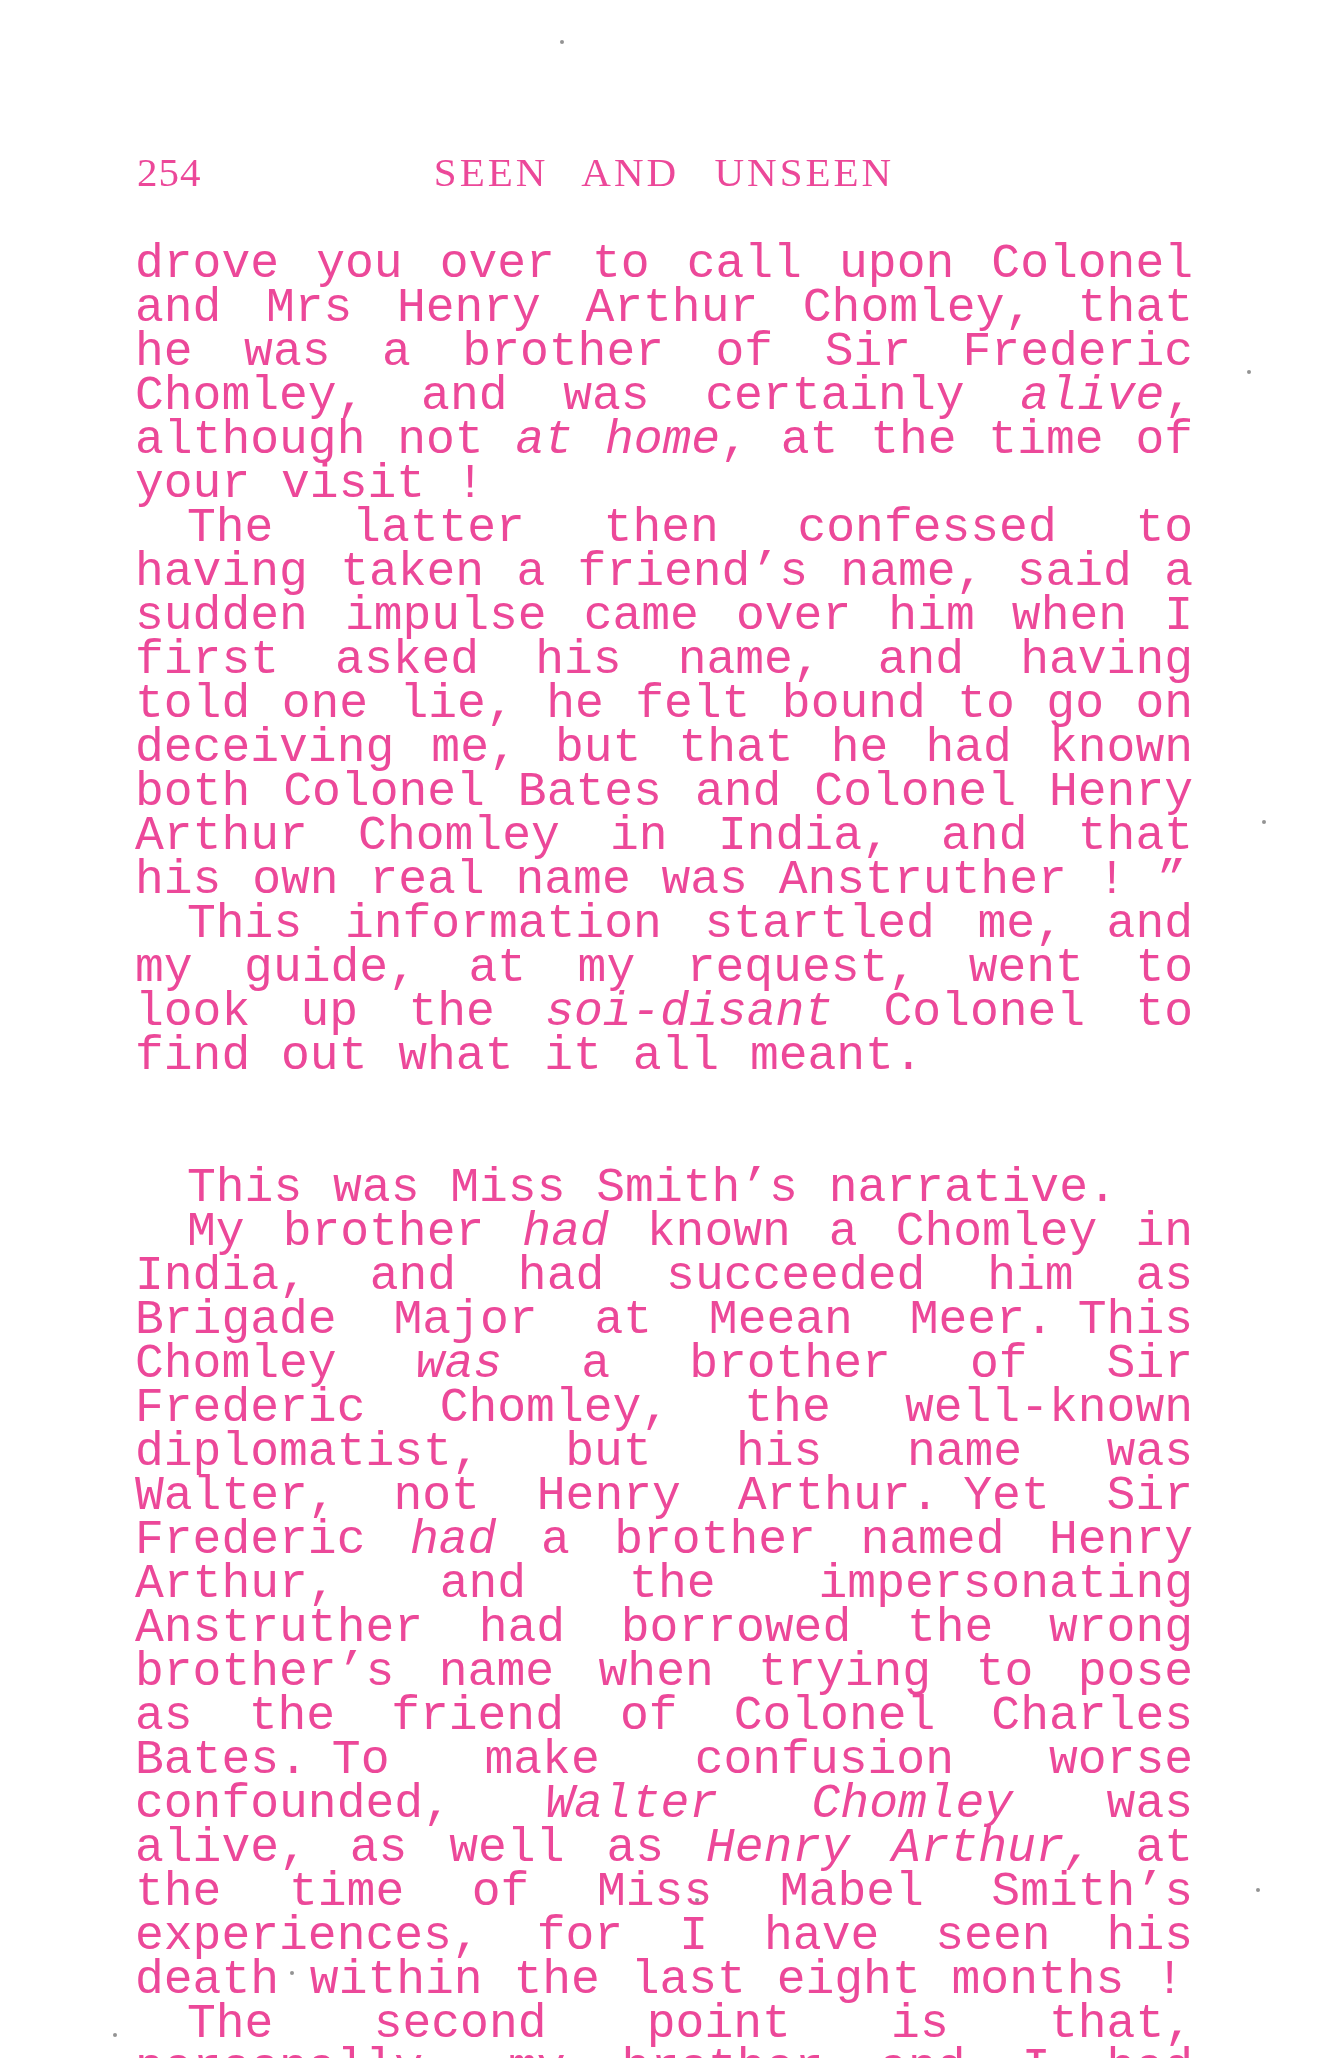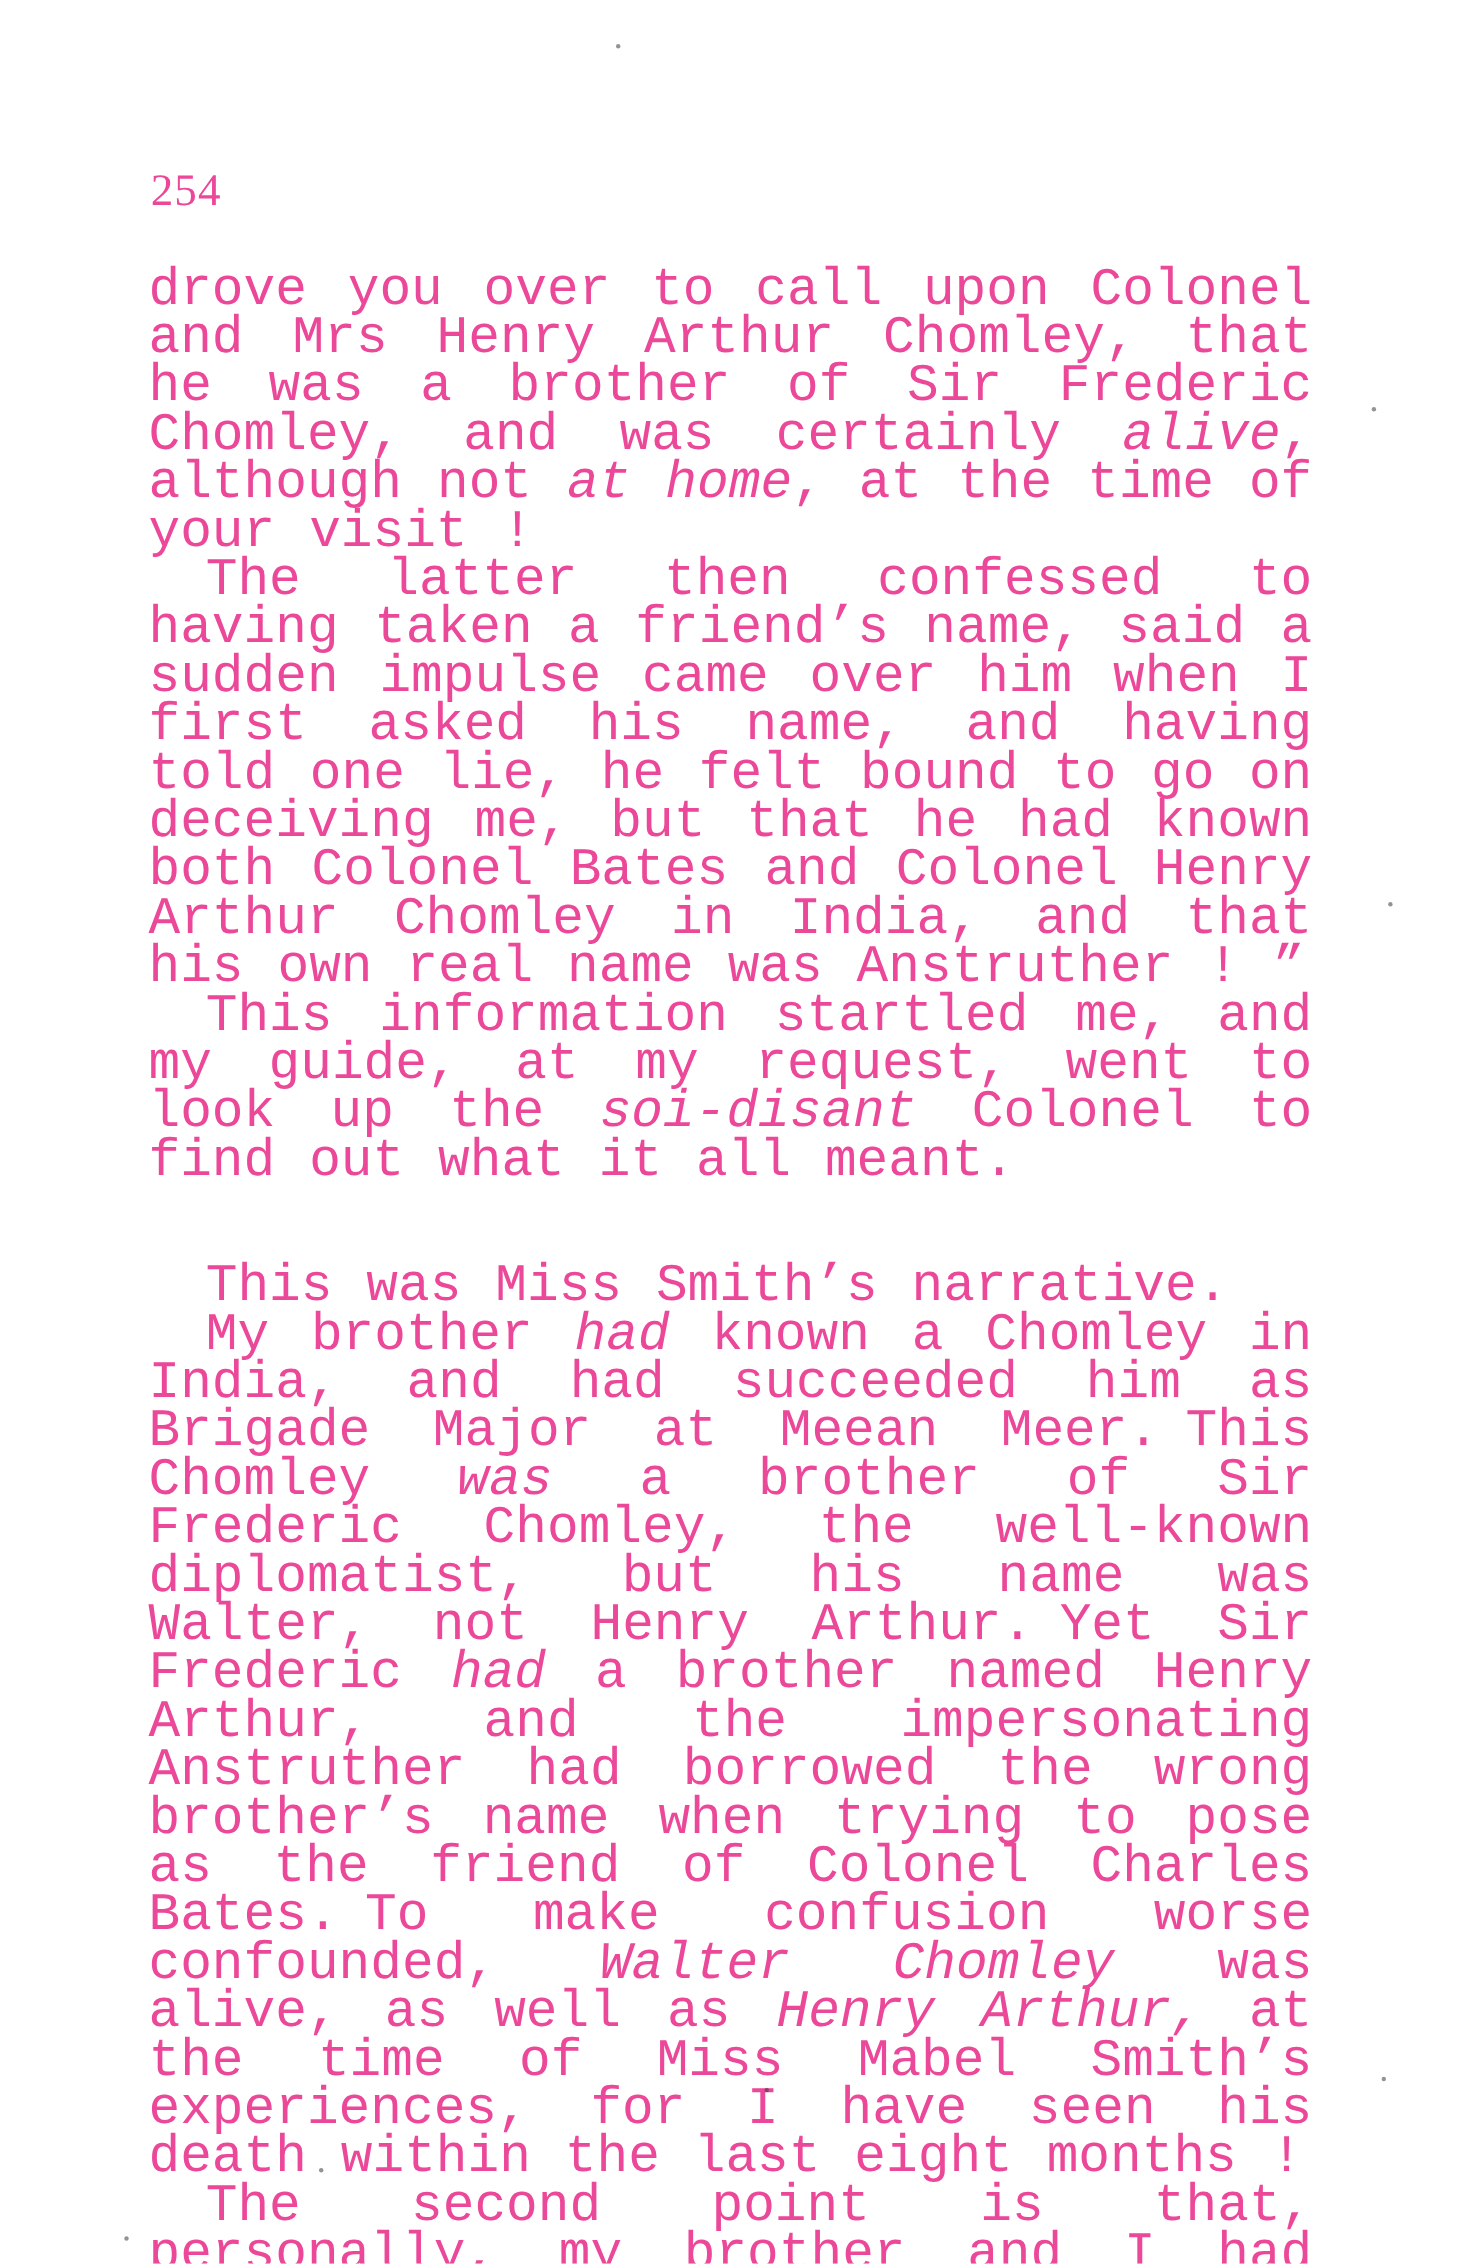--- a/index.html
+++ b/index.html
@@ -54,21 +54,21 @@
     font-size: 48px;
     line-height: 44px;
     text-align: justify;
     word-spacing: 2px;
     font-family: Liberation Mono, monospace;
   }
   .body-text p.indent {
     text-indent: 52px;
   }
   .body-text p.gap {
-    margin-top: 70px;
+    margin-top: 88px;
   }
   .body-text em {
     font-style: italic;
   }
   
   .speck {
     position: absolute;
     width: 4px;
     height: 4px;
     background: #3a3a3a;
@@ -76,20 +76,21 @@
     opacity: 0.55;
   }
 </style>
 </head>
 <body>
 
 <div class="page">
   <div class="page-inner">
     <div class="header">
       <span class="pagenum">254</span>
+      <span class="running-title">SEEN AND UNSEEN</span>
     </div>
     <div class="body-text">
         <p class=""><span>drove you over to call upon Colonel and Mrs Henry Arthur Chomley, that he was a brother of Sir Frederic Chomley, and was certainly </span><em>alive</em><span>, although not </span><em>at home</em><span>, at the time of your visit&nbsp;!</span></p>
         <p class="indent"><span>The latter then confessed to having taken a friend’s name, said a sudden impulse came over him when I first asked his name, and having told one lie, he felt bound to go on deceiving me, but that he had known both Colonel Bates and Colonel Henry Arthur Chomley in India, and that his own real name was Anstruther&nbsp;!&nbsp;”</span></p>
         <p class="indent"><span>This information startled me, and my guide, at my request, went to look up the </span><em>soi-disant</em><span> Colonel to find out what it all meant.</span></p>
         <p class="indent gap"><span>This was Miss Smith’s narrative.</span></p>
         <p class="indent"><span>My brother </span><em>had</em><span> known a Chomley in India, and had succeeded him as Brigade Major at Meean Meer. This Chomley </span><em>was</em><span> a brother of Sir Frederic Chomley, the well-known diplomatist, but his name was Walter, not Henry Arthur. Yet Sir Frederic </span><em>had</em><span> a brother named Henry Arthur, and the impersonating Anstruther had borrowed the wrong brother’s name when trying to pose as the friend of Colonel Charles Bates. To make confusion worse confounded, </span><em>Walter Chomley</em><span> was alive, as well as </span><em>Henry Arthur,</em><span> at the time of Miss Mabel Smith’s experiences, for I have seen his death within the last eight months&nbsp;!</span></p>
         <p class="indent"><span>The second point is that, personally, my brother and I had reason to be grateful to the deceiving</span></p>
       </div>
   </div>

